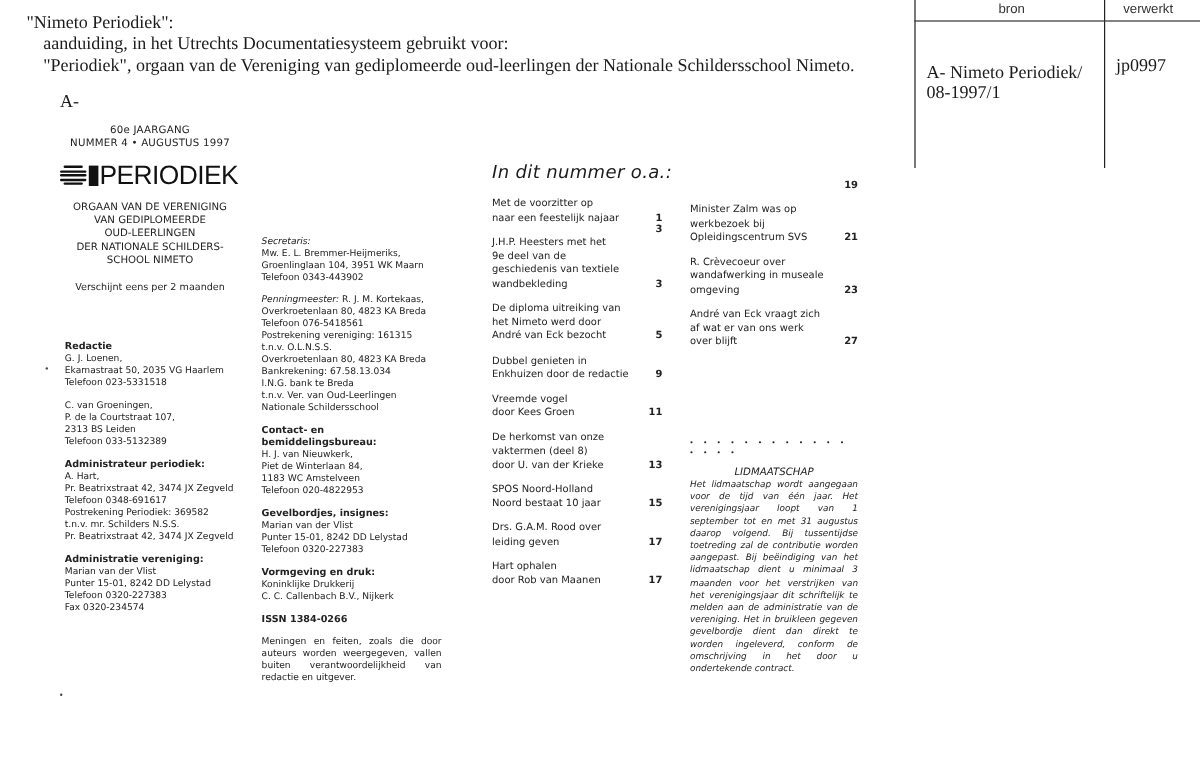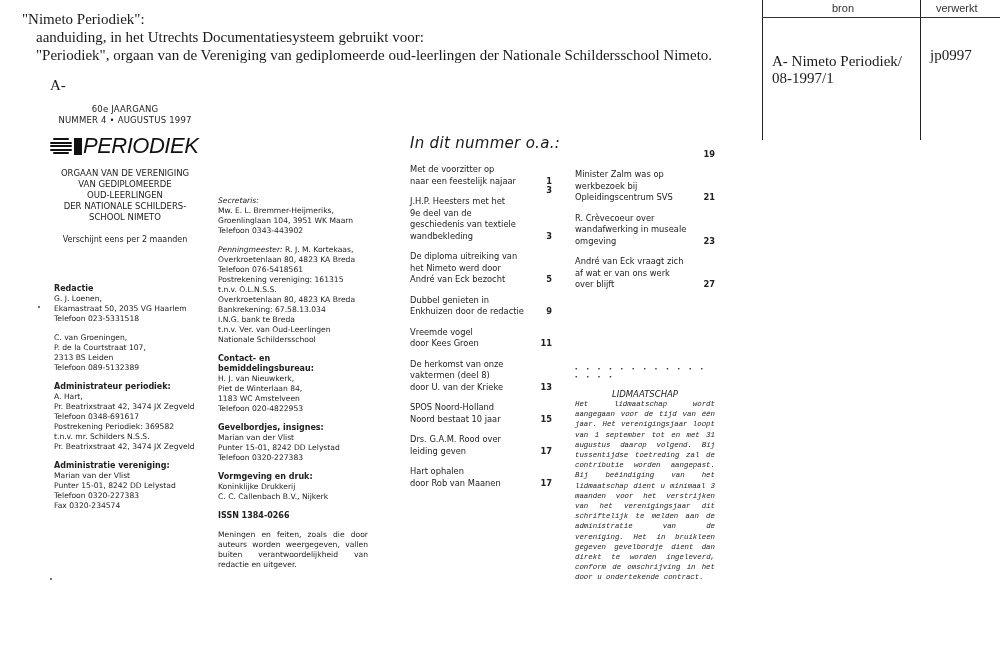--- a/index.html
+++ b/index.html
@@ -16,21 +16,21 @@
     #card .vline { position: absolute; top: 0; width: 1px; background: #222; }
     #card .hdr { position: absolute; top: 2px; font-size: 11px; color: #333; font-family: "Liberation Sans", sans-serif; }
     #card .src { position: absolute; left: 10px; top: 30px; font-size: 15px; line-height: 17px; margin-top: 23px; }
     #card .done { position: absolute; left: 168px; top: 47px; font-size: 15px; }
 
     
     .mag { font-family: "DejaVu Sans", "Liberation Sans", sans-serif; font-size: 7.6px; line-height: 10px; color: #222; }
 
     #masthead { position: absolute; left: 50px; top: 104px; width: 150px; text-align: center; }
     #masthead .line { font-size: 8.5px; line-height: 11px; letter-spacing: 0.2px; }
-    #logo { display: flex; align-items: center; justify-content: flex-start; margin-top: 8px; height: 24px; font-style: italic; }
+    #logo { display: flex; align-items: center; justify-content: flex-start; margin-top: 8px; height: 24px; }
     #logo .stripes { width: 22px; height: 16px; display: flex; flex-direction: column; justify-content: space-between; margin-right: 2px; }
     #logo .stripes span { display: block; height: 2px; background: #111; border-radius: 2px; }
     #logo .block { width: 8px; height: 17px; background: #111; margin-right: 1px; }
     #logo .word { font-family: "Liberation Sans", sans-serif; font-size: 22px; line-height: 22px; letter-spacing: -0.5px; color: #111; }
     #org { margin-top: 10px; font-size: 8.5px; line-height: 11px; }
     #freq { margin-top: 12px; font-size: 8px; }
 
     #col1 { position: absolute; left: 54px; top: 284px; width: 160px; }
     #col2 { position: absolute; left: 218px; top: 196px; width: 150px; }
     .block-gap { margin-bottom: 9px; }
@@ -42,21 +42,21 @@
     #toc-title { position: absolute; left: 410px; top: 134px; font-size: 15px; font-style: italic; font-weight: normal; font-family: "DejaVu Sans", sans-serif; letter-spacing: 0.3px; }
     #toc-left { position: absolute; left: 410px; top: 164px; width: 142px; }
     #toc-right { position: absolute; left: 575px; top: 160px; width: 140px; }
     .toc-item { position: relative; margin-bottom: 9px; font-size: 8.3px; line-height: 11.5px; }
     .toc-item .title { display: block; width: 122px; white-space: pre-line; }
     .toc-item .page { position: absolute; right: 0; bottom: 0; font-weight: bold; }
 
     #dots { position: absolute; left: 575px; top: 365px; width: 140px; font-size: 7px; letter-spacing: 3.6px; color: #222; }
     #lid { position: absolute; left: 575px; top: 389px; width: 140px; }
     #lid .title { font-weight: normal; font-style: italic; font-size: 8.5px; text-align: center; }
-    #lid .text { font-style: italic; text-align: justify; font-size: 7.4px; line-height: 10.2px; font-family: Liberation Mono, monospace; }
+    #lid .text { font-style: italic; text-align: justify; font-size: 7.4px; line-height: 10.2px; }
 
     .speck { position: absolute; width: 2px; height: 2px; background: #444; border-radius: 1px; }
   </style>
 </head>
 <body>
 
 <div id="desc" class="serif">
   <div>"Nimeto Periodiek":</div>
   <div class="indent">aanduiding, in het Utrechts Documentatiesysteem gebruikt voor:</div>
   <div class="indent">"Periodiek", orgaan van de Vereniging van gediplomeerde oud-leerlingen der Nationale Schildersschool Nimeto.</div>
@@ -104,21 +104,21 @@
   <div class="block-gap">
     <div class="hd">Redactie</div>
     <div>G. J. Loenen,</div>
     <div>Ekamastraat 50, 2035 VG Haarlem</div>
     <div>Telefoon 023-5331518</div>
   </div>
   <div class="block-gap">
     <div>C. van Groeningen,</div>
     <div>P. de la Courtstraat 107,</div>
     <div>2313 BS Leiden</div>
-    <div>Telefoon 089-5132389</div>
+    <div>Telefoon 033-5132389</div>
   </div>
   <div class="block-gap">
     <div class="hd">Administrateur periodiek:</div>
     <div>A. Hart,</div>
     <div>Pr. Beatrixstraat 42, 3474 JX Zegveld</div>
     <div>Telefoon 0348-691617</div>
     <div>Postrekening Periodiek: 369582</div>
     <div>t.n.v. mr. Schilders N.S.S.</div>
     <div>Pr. Beatrixstraat 42, 3474 JX Zegveld</div>
   </div>

